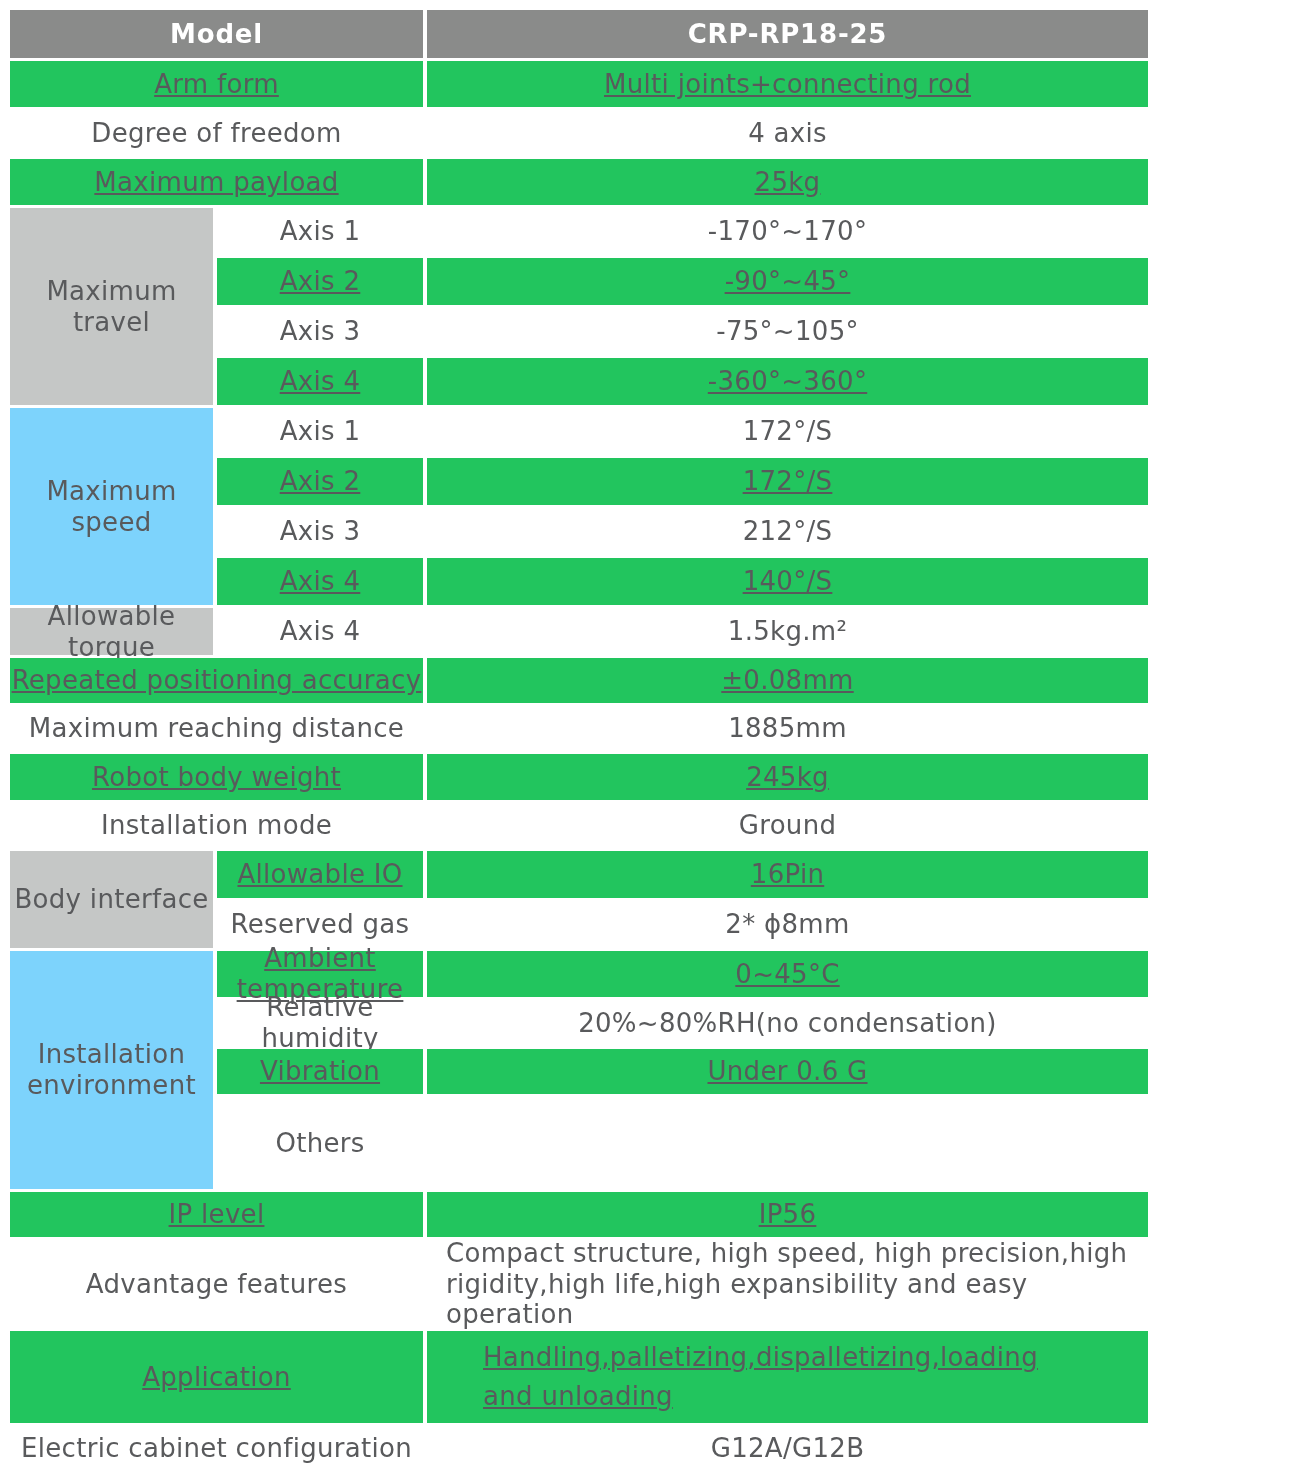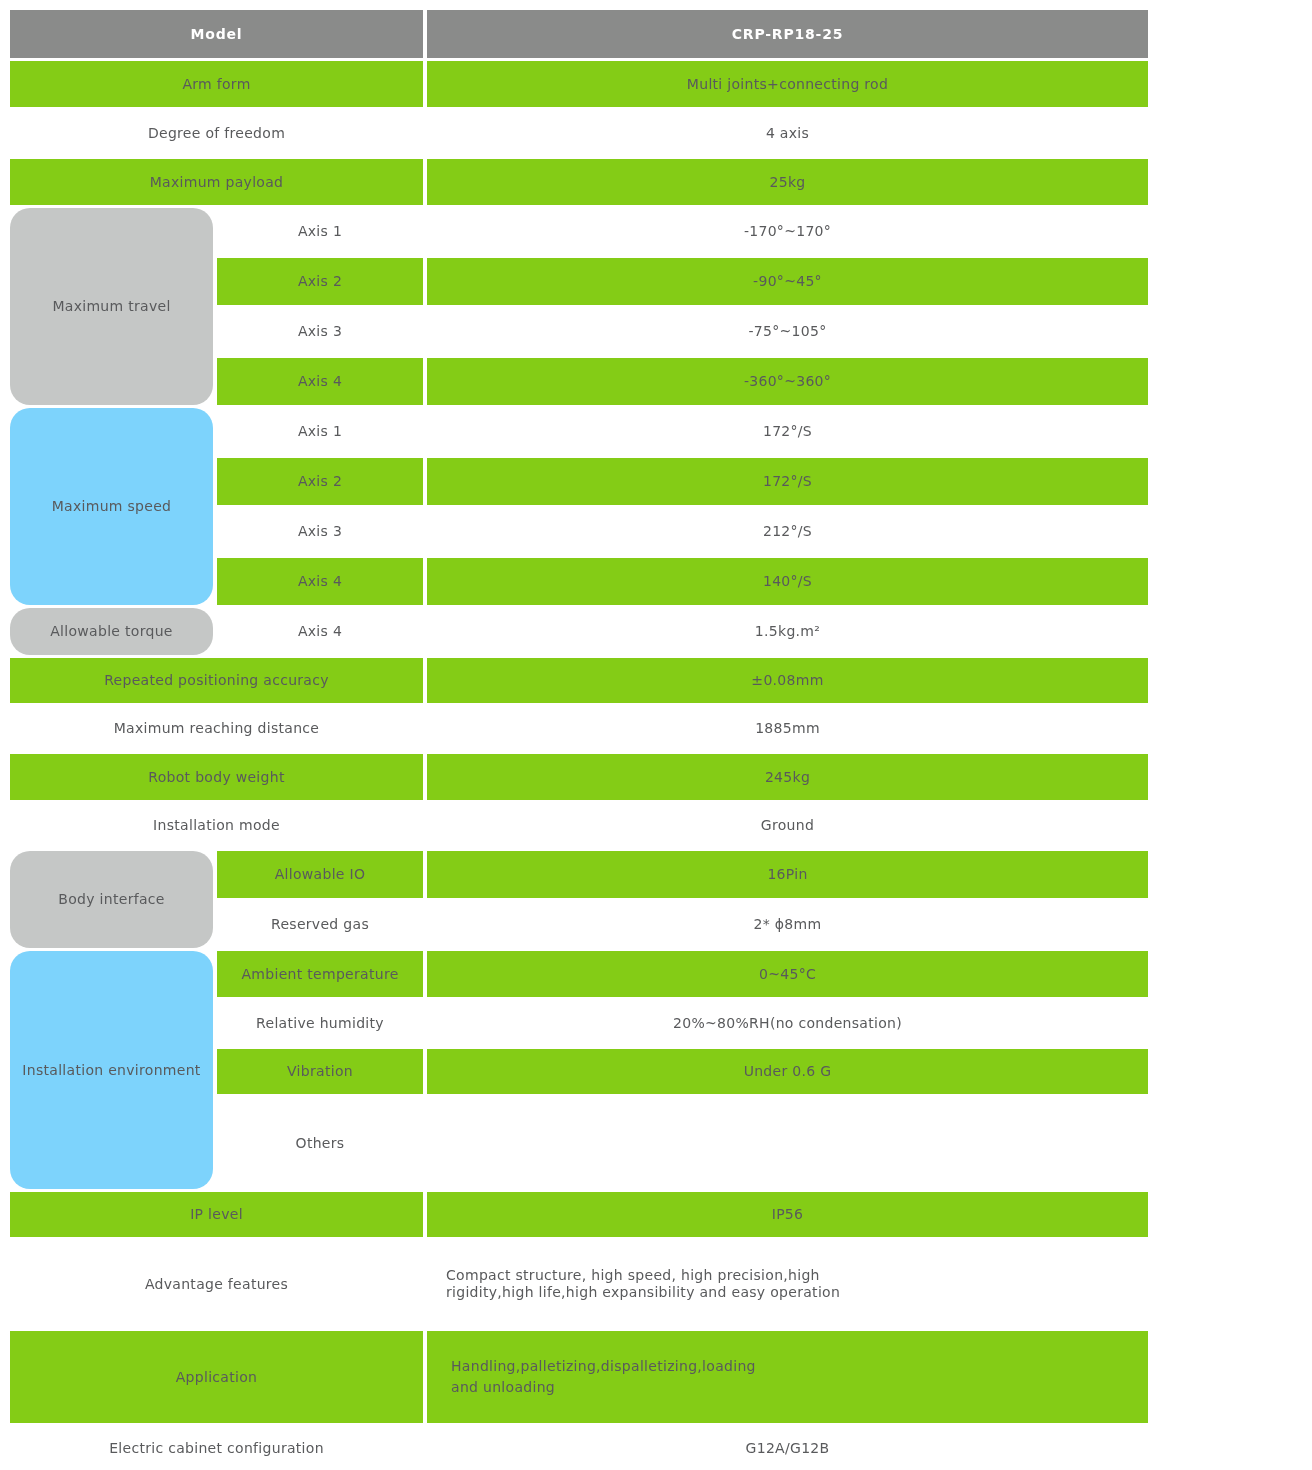--- a/index.html
+++ b/index.html
@@ -5,41 +5,41 @@
   html,body{margin:0;padding:0;background:#ffffff;}
   body{width:1312px;height:1470px;overflow:hidden;}
   .spec-table{
     margin:10px 0 0 10px;
     display:grid;
     grid-template-columns:203px 206px 721px;
     column-gap:4px;
     row-gap:3px;
     grid-template-rows:48px 46px 46px 46px repeat(9,47px) 45px 45px 46px 45px 47px 47px 46px 46px 45px 92px 45px 88px 92px 44px;
     font-family:"DejaVu Sans","Liberation Sans",sans-serif;
-    font-size:14px;
+    font-size:26px;
     color:#595a5c;
     letter-spacing:0.3px;
   }
   .cell{
     display:flex;align-items:center;justify-content:center;
     text-align:center;line-height:1.18;
   }
-  .c1{grid-column:1/2;border-radius:20px;}
+  .c1{grid-column:1/2;}
   .c2{grid-column:2/3;}
   .c3{grid-column:3/4;}
   .c12{grid-column:1/3;}
   .dark{background:#8a8b8a;color:#ffffff;font-weight:bold;letter-spacing:0.8px;}
-  .gray{background:#84cc16;}
+  .gray{background:#22c55e;text-decoration:underline;}
   .gmed{background:#c5c7c6;}
   .glight{background:#7dd3fc;}
   .left{justify-content:flex-start;text-align:left;}
   .prelines{white-space:pre-line;}
   .pad-others{padding-left:40px;padding-right:30px;}
   .pad-adv{padding-left:19px;padding-right:10px;}
-  .pad-app{padding-left:24px;padding-right:10px;line-height:1.5;}
+  .pad-app{padding-left:56px;padding-right:10px;line-height:1.5;}
 </style>
 </head>
 <body>
 
 <div class="spec-table">
 
   <div class="cell c12 dark" style="grid-row:1">Model</div>
   <div class="cell c3 dark" style="grid-row:1">CRP-RP18-25</div>
 
   <div class="cell c12 gray" style="grid-row:2">Arm form</div>

